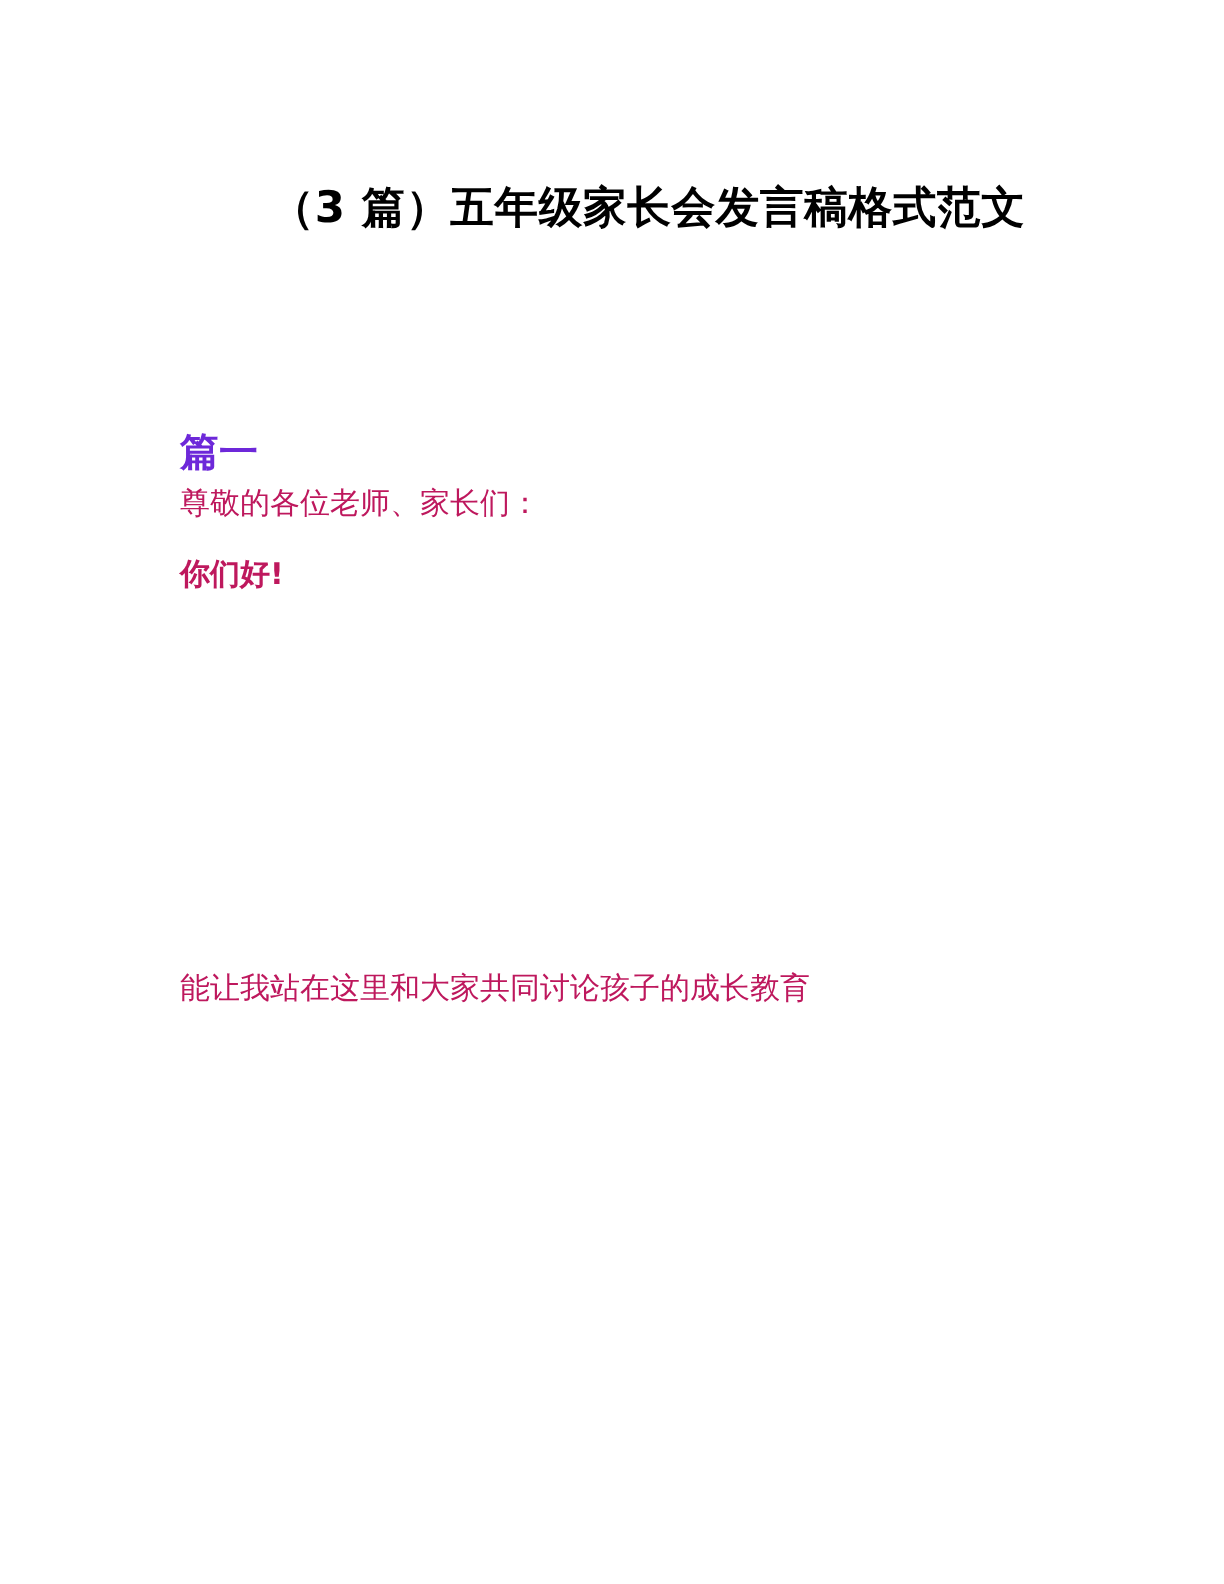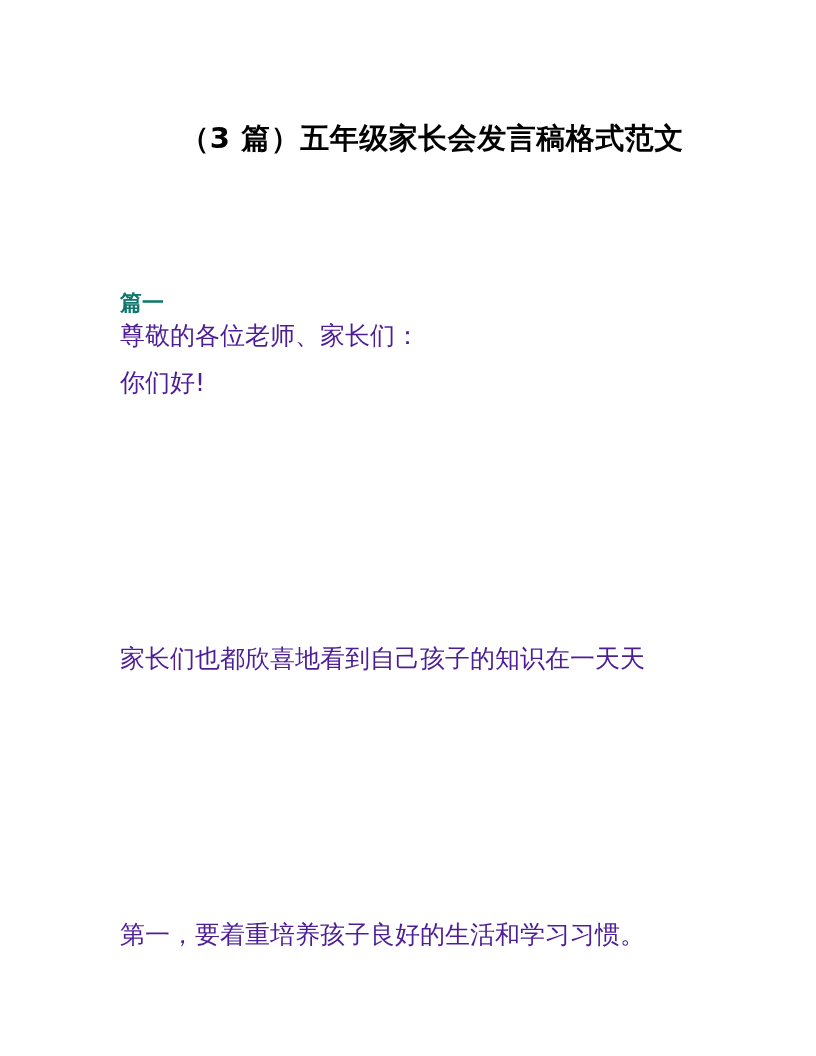--- a/index.html
+++ b/index.html
@@ -31,50 +31,50 @@
       font-size: 29px;
       font-weight: bold;
       line-height: 40px;
       letter-spacing: 0.5px;
       color: #000000;
     }
     .section-heading {
       position: absolute;
       left: 96px;
       top: 290px;
-      font-size: 22px;
+      font-size: 26px;
       font-weight: bold;
       line-height: 26px;
-      color: #0f766e;
+      color: #6d28d9;
+      font-family: Liberation Mono, monospace;
     }
     .para {
       position: absolute;
       left: 96px;
       width: 622px;
       margin: 0;
-      font-size: 25px;
+      font-size: 20px;
       line-height: 31px;
-      color: #4c1d95;
+      color: #be185d;
       text-align: justify;
       text-justify: inter-character;
       word-break: break-all;
     }
   </style>
 </head>
 <body>
 
 <div class="page">
 
   <div class="title">（3 篇）五年级家长会发言稿格式范文</div>
 
   <div class="section-heading">篇一</div>
 
   <p class="para" style="top: 320px;">尊敬的各位老师、家长们：</p>
 
-  <p class="para" style="top: 367px;">你们好!</p>
+  <p class="para" style="top: 367px; font-weight: bold;">你们好!</p>
 
 
-  <p class="para" style="top: 643px;">家长们也都欣喜地看到自己孩子的知识在一天天</p>
+  <p class="para" style="top: 643px;">能让我站在这里和大家共同讨论孩子的成长教育</p>
 
 
-  <p class="para" style="top: 919px;">第一，要着重培养孩子良好的生活和学习习惯。</p>
 
 </div>
 
 </body></html>

